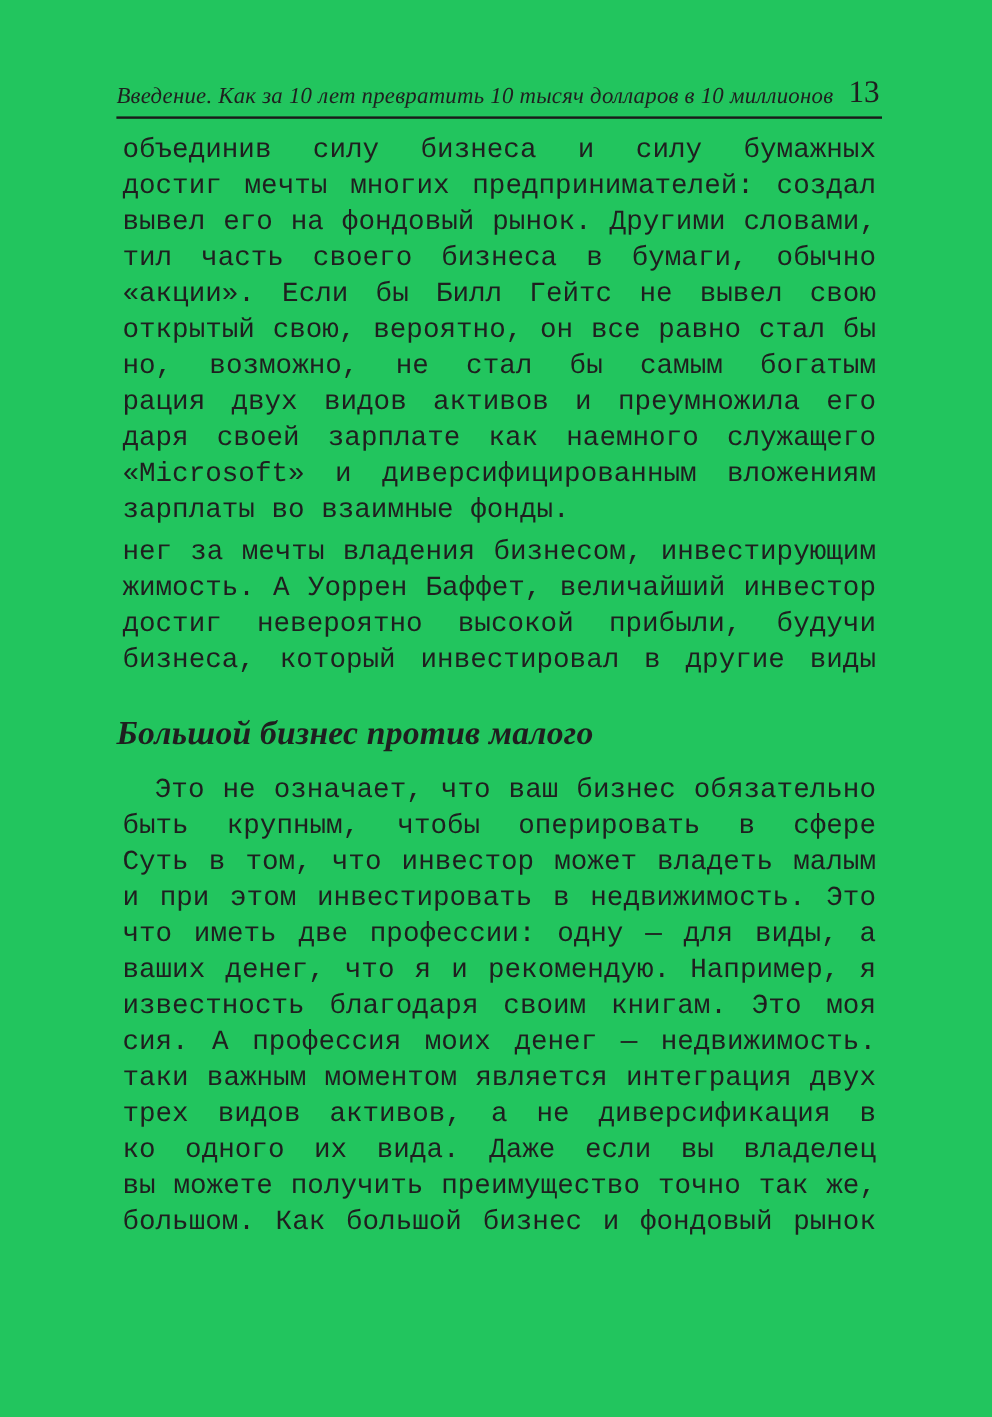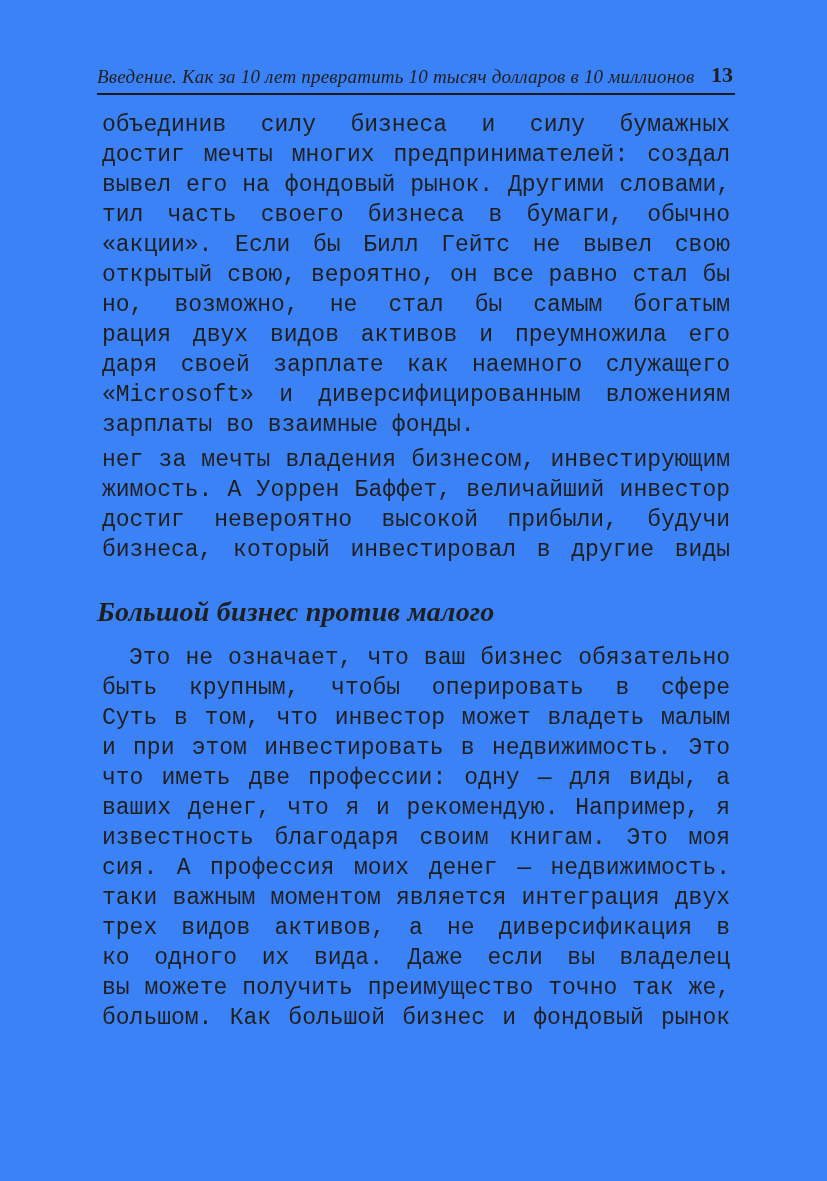--- a/index.html
+++ b/index.html
@@ -4,21 +4,21 @@
 <style>
   html, body {
     margin: 0;
     padding: 0;
     background: #ffffff;
   }
   .page {
     position: relative;
     width: 827px;
     height: 1181px;
-    background: #3b82f6;
+    background: #22c55e;
     color: #1f1f1f;
     font-family: "Liberation Serif", "DejaVu Serif", serif;
     overflow: hidden;
   }
   .running-header {
     position: absolute;
     left: 97px;
     top: 62px;
     width: 638px;
     display: flex;
@@ -28,22 +28,22 @@
     padding-bottom: 5px;
     box-sizing: border-box;
   }
   .rh-title {
     font-style: italic;
     font-size: 19px;
     letter-spacing: 0.2px;
     white-space: nowrap;
   }
   .rh-page {
-    font-weight: bold;
-    font-size: 22px;
+    font-weight: normal;
+    font-size: 26px;
     padding-right: 2px;
   }
   .body-text {
     position: absolute;
     left: 97px;
     top: 105px;
     width: 638px;
     font-size: 23px;
     line-height: 30px;
   }

